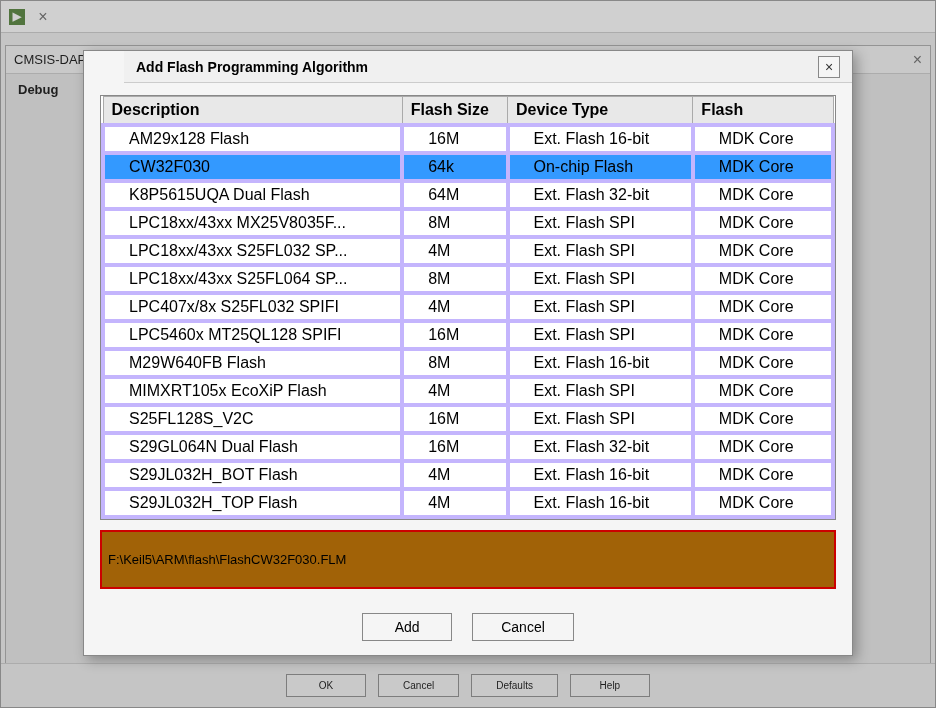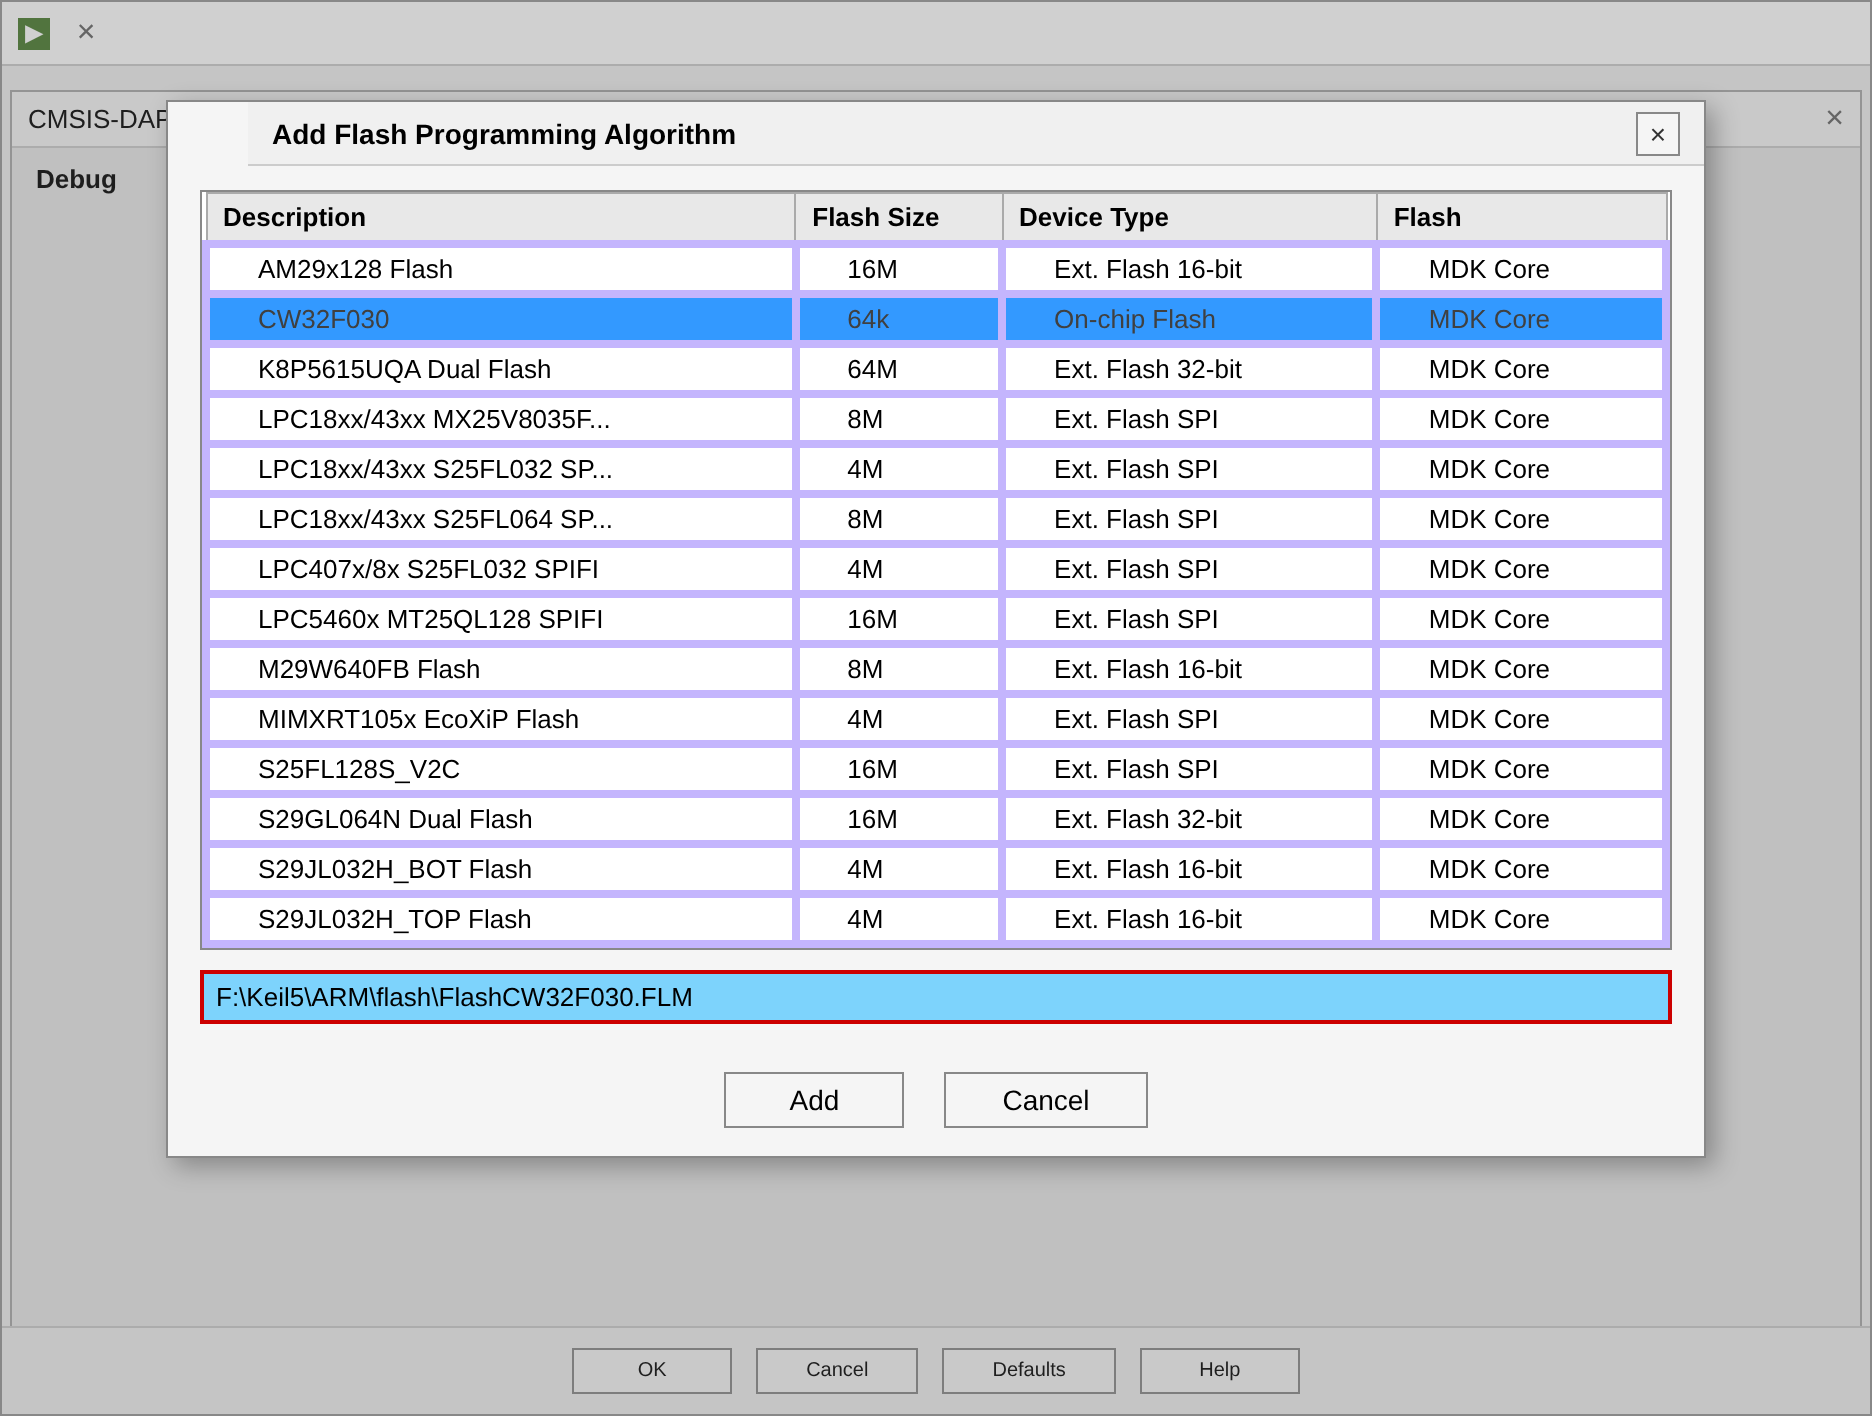--- a/index.html
+++ b/index.html
@@ -158,56 +158,56 @@
     
     .flash-table-container {
       border: 1px solid #888;
       background: #fff;
       overflow: hidden;
     }
 
     .flash-table {
       width: 100%;
       border-collapse: collapse;
-      font-size: 13px;
+      font-size: 16px;
     }
 
     .flash-table th {
       background: #e8e8e8;
       border: 1px solid #aaa;
       padding: 4px 8px;
       text-align: left;
       font-weight: 600;
       white-space: nowrap;
     }
 
     .flash-table td {
       border: 4px solid #c4b5fd;
       padding: 3px 24px;
       white-space: nowrap;
     }
 
     .flash-table tr.selected td {
       background: #3399ff;
-      color: #404040;
+      color: #000000;
     }
 
     
     .filepath-container {
       margin-top: 10px;
       display: flex;
       align-items: center;
     }
 
     .filepath-input {
       flex: 1;
       border: 2px solid #cc0000;
-      padding: 4px 6px;
+      padding: 20px 6px;
       font-size: 13px;
-      background: #7dd3fc;
+      background: #a16207;
       outline: none;
     }
 
     
     .modal-footer {
       display: flex;
       justify-content: center;
       gap: 20px;
       padding: 12px 0 14px 0;
     }

